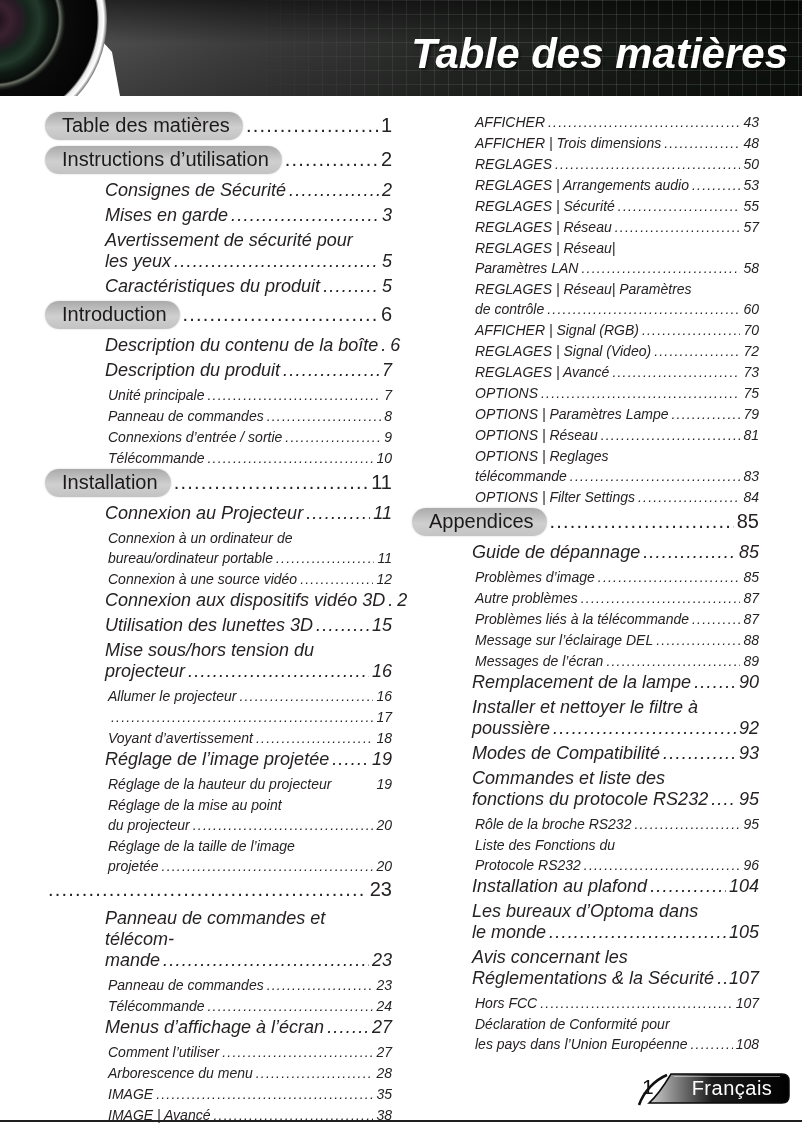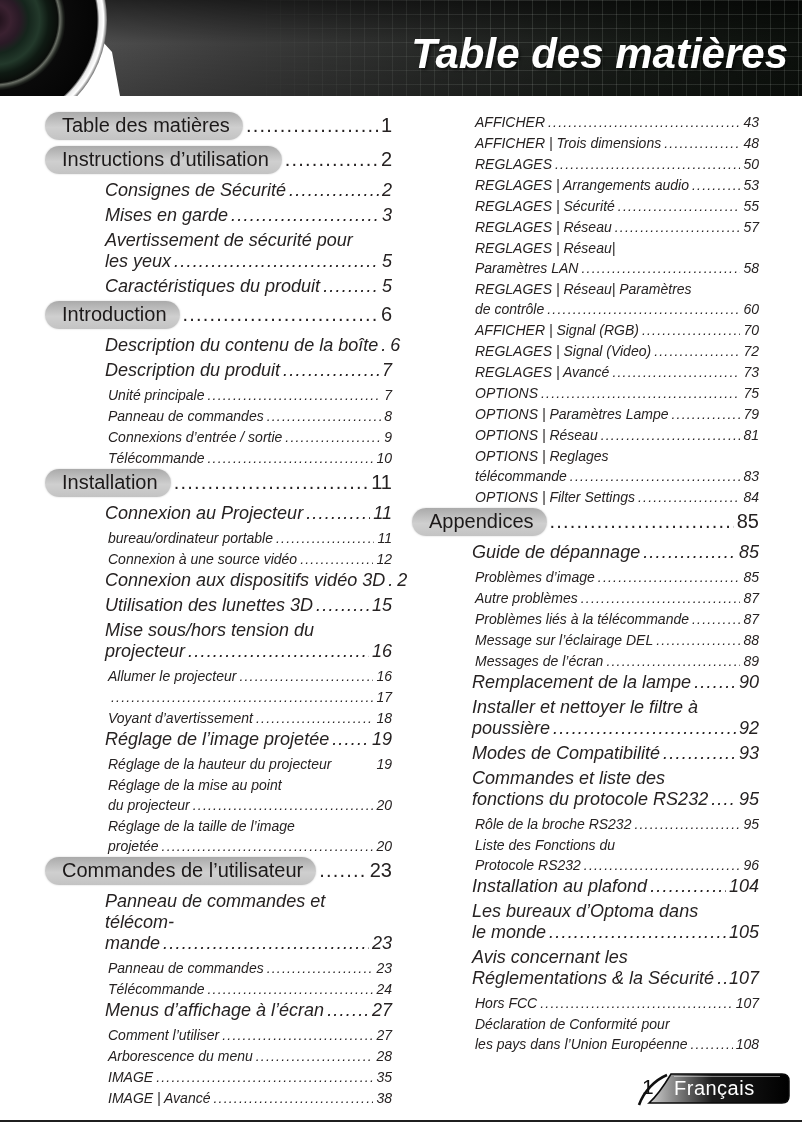--- a/index.html
+++ b/index.html
@@ -58,21 +58,21 @@
   }
   .page{flex:none;}
   
   .footer{position:absolute;left:630px;top:1072px;width:172px;height:38px;}
   .footer .pnum{
     position:absolute;left:12px;top:3px;font-size:21px;color:#111;
     font-style:normal;z-index:2;
   }
   .footer svg{position:absolute;left:0;top:0;}
   .footer .lang{
-    position:absolute;left:44px;top:5px;width:116px;
+    position:absolute;left:44px;top:5px;width:116px;text-align:center;
     font-size:20px;color:#ffffff;z-index:2;letter-spacing:.5px;
   }
   .bottom-rule{
     position:absolute;left:0;top:1120px;width:802px;height:2px;background:#1f1f1f;
   }
 </style>
 </head>
 <body>
 
 <div class="banner">
@@ -203,20 +203,21 @@
       </div>
     </div>
     <div class="entry l2">
       <div class="tline flexline">
         <span class="ttext">Connexion au Projecteur</span>
         <span class="leader">..........................................................................................</span>
         <span class="page">11</span>
       </div>
     </div>
     <div class="entry l3">
+      <div class="tline">Connexion à un ordinateur de</div>
       <div class="tline flexline">
         <span class="ttext">bureau/ordinateur portable</span>
         <span class="leader">..........................................................................................</span>
         <span class="page">11</span>
       </div>
     </div>
     <div class="entry l3">
       <div class="tline flexline">
         <span class="ttext">Connexion à une source vidéo</span>
         <span class="leader">..........................................................................................</span>
@@ -290,21 +291,20 @@
     <div class="entry l3">
       <div class="tline">Réglage de la taille de l’image</div>
       <div class="tline flexline">
         <span class="ttext">projetée</span>
         <span class="leader">..........................................................................................</span>
         <span class="page">20</span>
       </div>
     </div>
     <div class="entry l1">
       <div class="tline flexline">
-        <span class="ttext pill">Commandes de l’utilisateur</span>
         <span class="leader">..........................................................................................</span>
         <span class="page">23</span>
       </div>
     </div>
     <div class="entry l2">
       <div class="tline">Panneau de commandes et télécom-</div>
       <div class="tline flexline">
         <span class="ttext">mande</span>
         <span class="leader">..........................................................................................</span>
         <span class="page">23</span>

